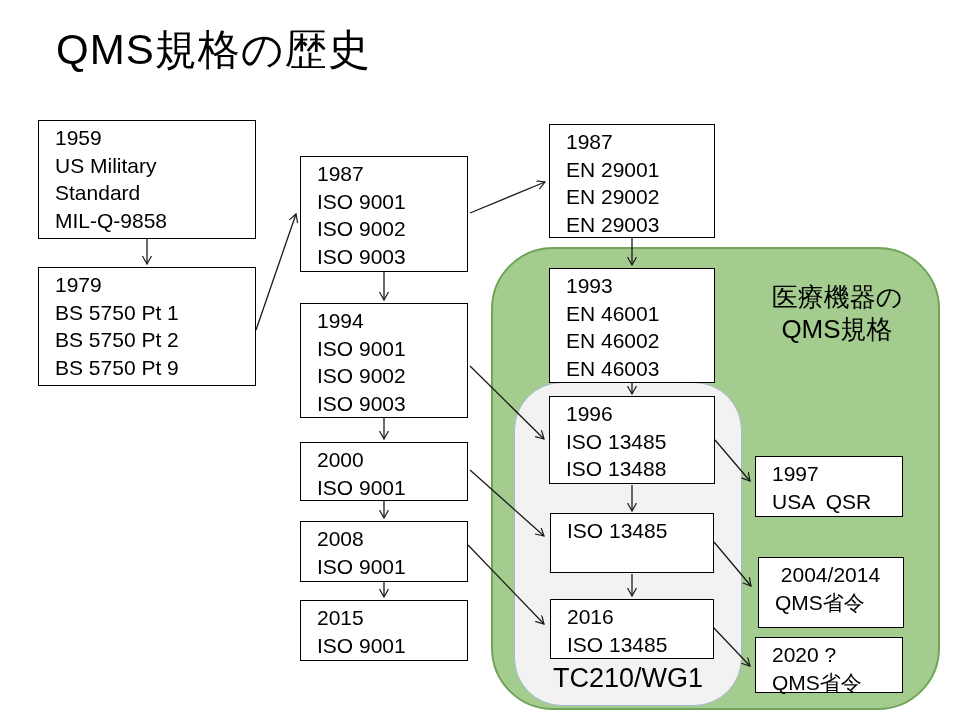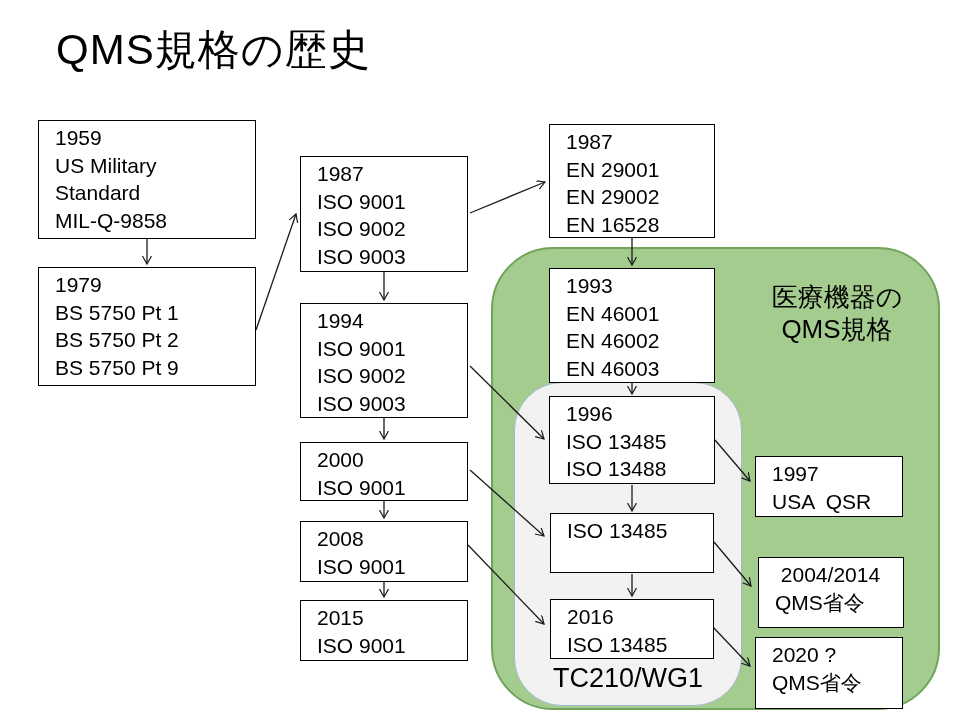--- a/index.html
+++ b/index.html
@@ -100,21 +100,21 @@
     <span>1987</span>
     <span>ISO 9001</span>
     <span>ISO 9002</span>
     <span>ISO 9003</span>
   </div>
 
   <div class="box" style="left:549px; top:124px; width:166px; height:114px;">
     <span>1987</span>
     <span>EN 29001</span>
     <span>EN 29002</span>
-    <span>EN 16528</span>
+    <span>EN 29003</span>
   </div>
 
   <div class="box" style="left:300px; top:303px; width:168px; height:115px;">
     <span>1994</span>
     <span>ISO 9001</span>
     <span>ISO 9002</span>
     <span>ISO 9003</span>
   </div>
 
   <div class="box" style="left:549px; top:268px; width:166px; height:115px;">
@@ -157,20 +157,20 @@
   <div class="box" style="left:755px; top:456px; width:148px; height:61px;">
     <span>1997</span>
     <span>USA  QSR</span>
   </div>
 
   <div class="box" style="left:758px; top:557px; width:146px; height:71px;">
     <span> 2004/2014</span>
     <span>QMS省令</span>
   </div>
 
-  <div class="box" style="left:755px; top:637px; width:148px; height:72px;">
+  <div class="box" style="left:755px; top:637px; width:148px; height:56px;">
     <span>2020 ?</span>
     <span>QMS省令</span>
   </div>
 
   <div id="tc-label">TC210/WG1</div>
 
 </div>
 
 </body></html>

